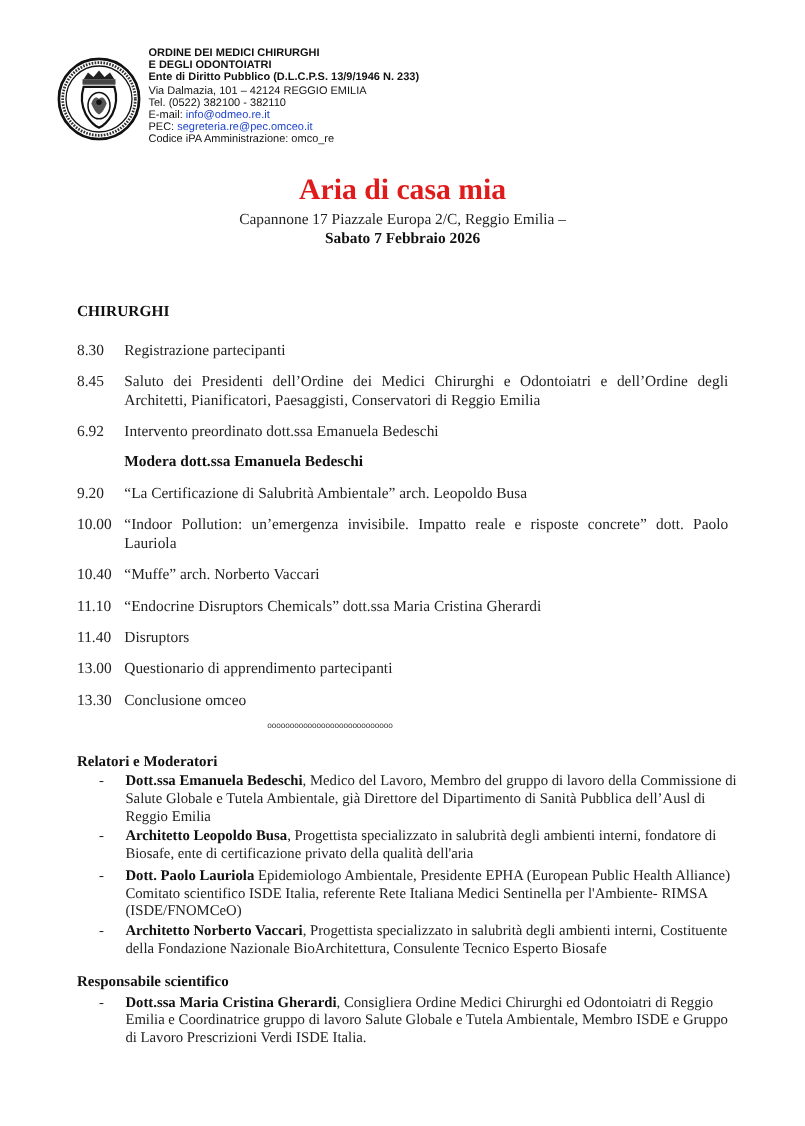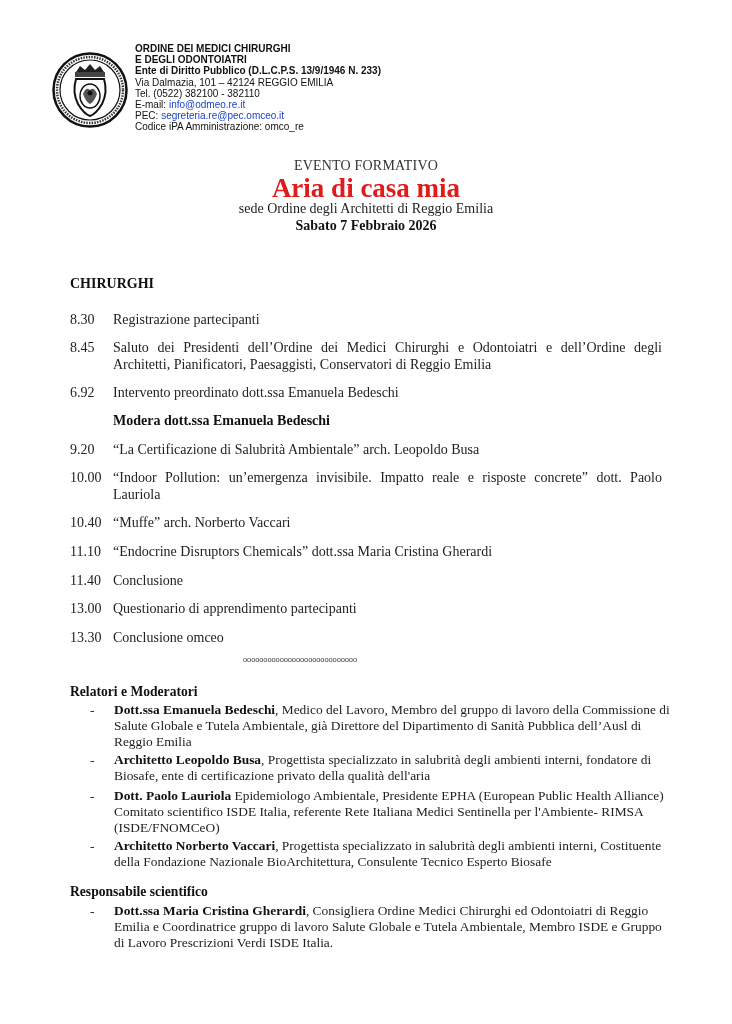--- a/index.html
+++ b/index.html
@@ -55,23 +55,22 @@
   <div class="b">E DEGLI ODONTOIATRI</div>
   <div class="b">Ente di Diritto Pubblico (D.L.C.P.S. 13/9/1946 N. 233)</div>
   <div>Via Dalmazia, 101 – 42124 REGGIO EMILIA</div>
   <div>Tel. (0522) 382100 - 382110</div>
   <div><span>E-mail: </span><a>info@odmeo.re.it</a></div>
   <div><span>PEC: </span><a>segreteria.re@pec.omceo.it</a></div>
   <div>Codice iPA Amministrazione: omco_re</div>
 </div>
 
 <div class="title-block serif">
-  <div class="event-kind">EVENTO FORMATIVO</div>
   <div class="event-title">Aria di casa mia</div>
-  <div class="venue" style="margin-top:0">sede Ordine degli Architetti di Reggio Emilia</div>
+  <div class="venue">Capannone 17 Piazzale Europa 2/C, Reggio Emilia –</div>
   <div class="date">Sabato 7 Febbraio 2026</div>
 </div>
 
 <div class="prog-heading serif">CHIRURGHI</div>
 
 <div class="prog-row serif" style="top:311px">
   <span class="t">8.30</span>
   <div class="d">Registrazione partecipanti</div>
 </div>
 <div class="prog-row serif" style="top:339px">
@@ -97,21 +96,21 @@
 <div class="prog-row serif" style="top:514px">
   <span class="t">10.40</span>
   <div class="d">“Muffe” arch. Norberto Vaccari</div>
 </div>
 <div class="prog-row serif" style="top:543px">
   <span class="t">11.10</span>
   <div class="d">“Endocrine Disruptors Chemicals” dott.ssa Maria Cristina Gherardi</div>
 </div>
 <div class="prog-row serif" style="top:572px">
   <span class="t">11.40</span>
-  <div class="d">Conclusione</div>
+  <div class="d">Disruptors</div>
 </div>
 <div class="prog-row serif" style="top:600px">
   <span class="t">13.00</span>
   <div class="d">Questionario di apprendimento partecipanti</div>
 </div>
 <div class="prog-row serif" style="top:629px">
   <span class="t">13.30</span>
   <div class="d">Conclusione omceo</div>
 </div>
 

